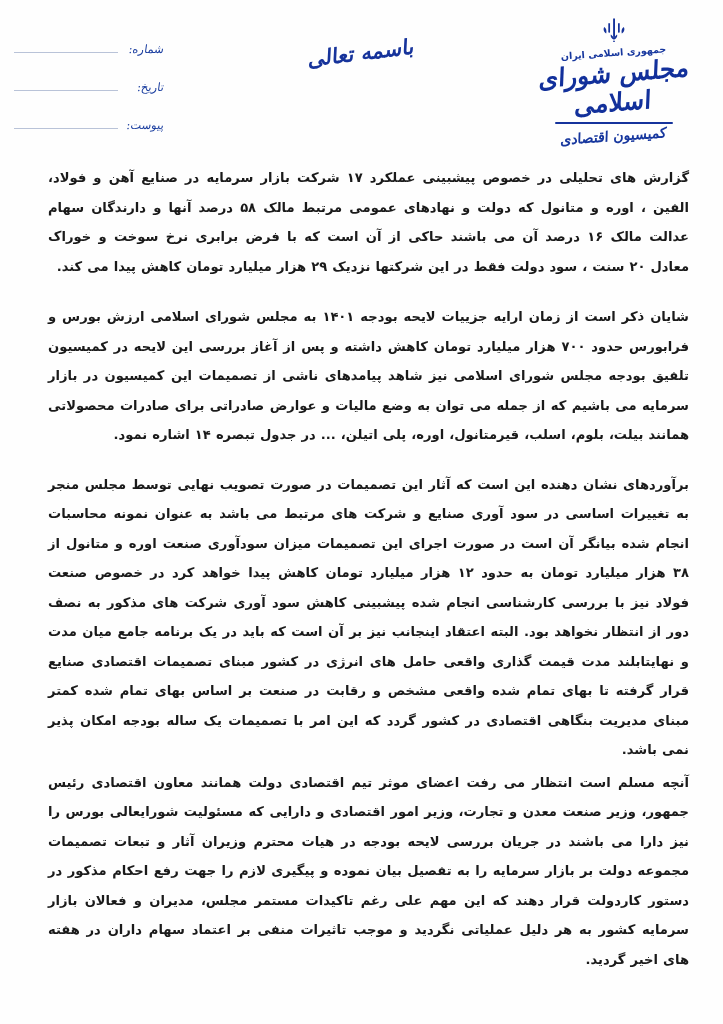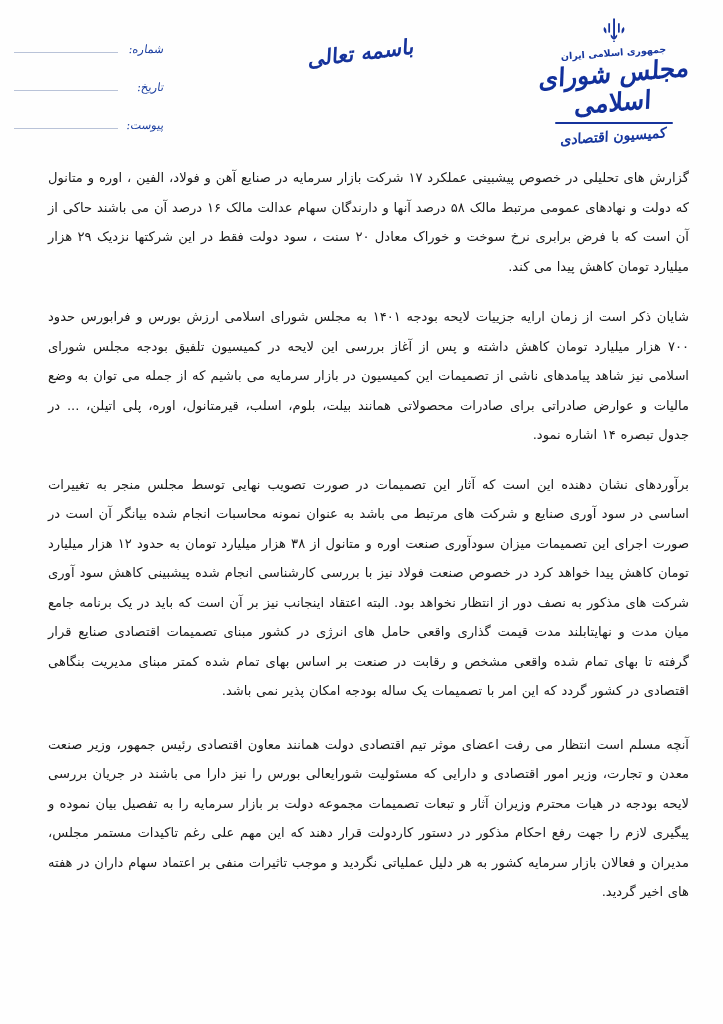--- a/index.html
+++ b/index.html
@@ -130,36 +130,37 @@
 
   
   .body-text {
     position: absolute;
     top: 163px;
     right: 34px;
     left: 48px;
     direction: rtl;
     text-align: justify;
     text-align-last: right;
+    font-weight: bold;
   }
   .para {
     font-size: 13.1px;
     line-height: 29.5px;
     margin: 0 0 20px 0;
     color: #1a1a1a;
     text-align: justify;
     text-align-last: right;
     word-spacing: 0.5px;
   }
   .para:last-child {
     margin-bottom: 4px;
   }
   .p-spacer-1 { margin-bottom: 21px; }
   .p-spacer-2 { margin-bottom: 20px; }
-  .p-spacer-3 { margin-bottom: 24px; }
+  .p-spacer-3 { margin-bottom: 3px; }
 </style>
 </head>
 <body>
 
 <div class="page">
 
   <div class="header">
 
     <div class="letterhead">
       <svg class="emblem" width="34" height="32" viewBox="0 0 34 32" aria-hidden="true">

